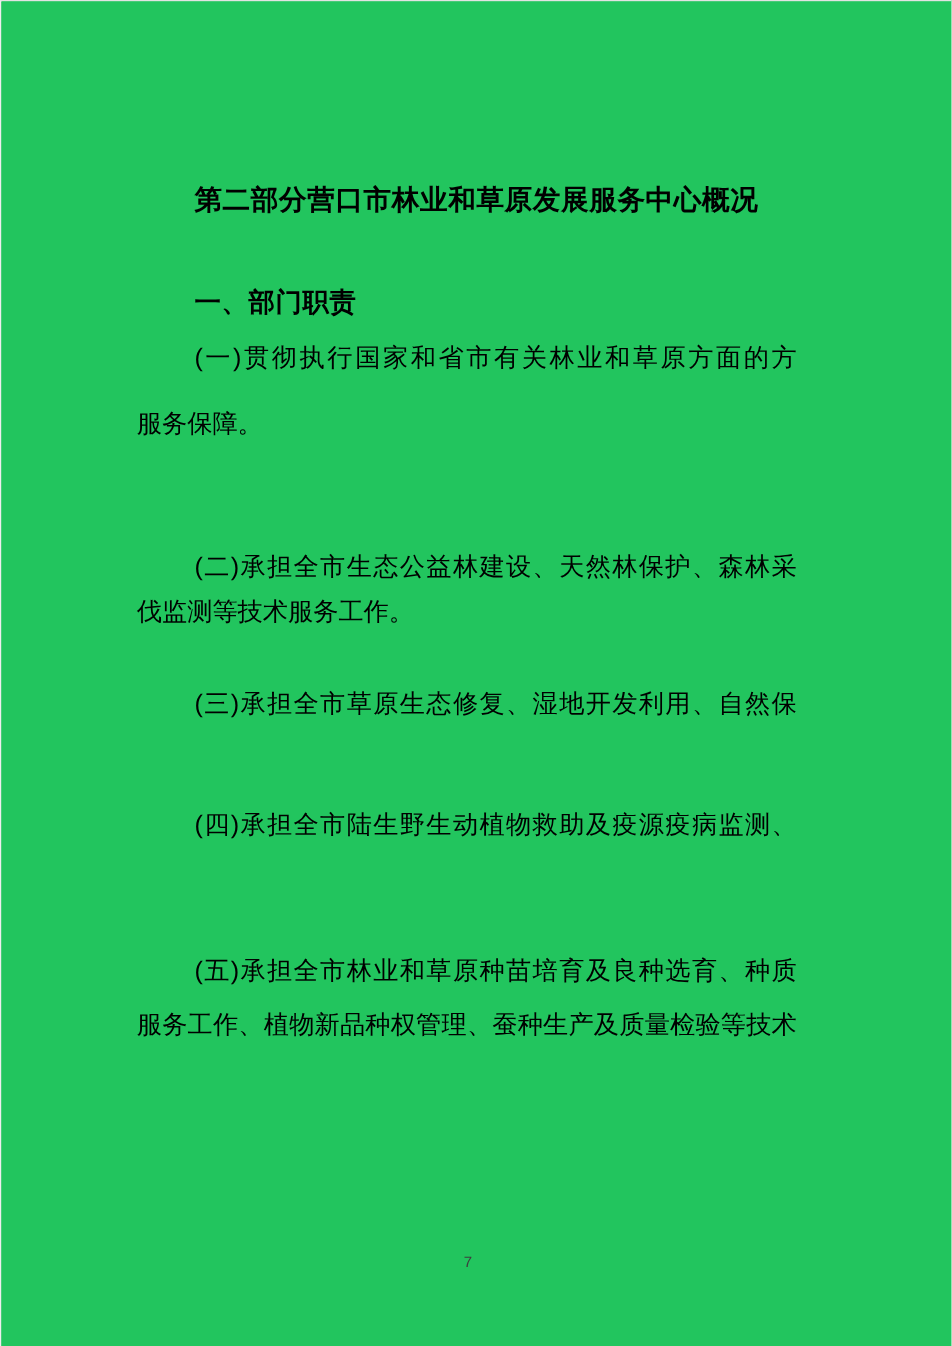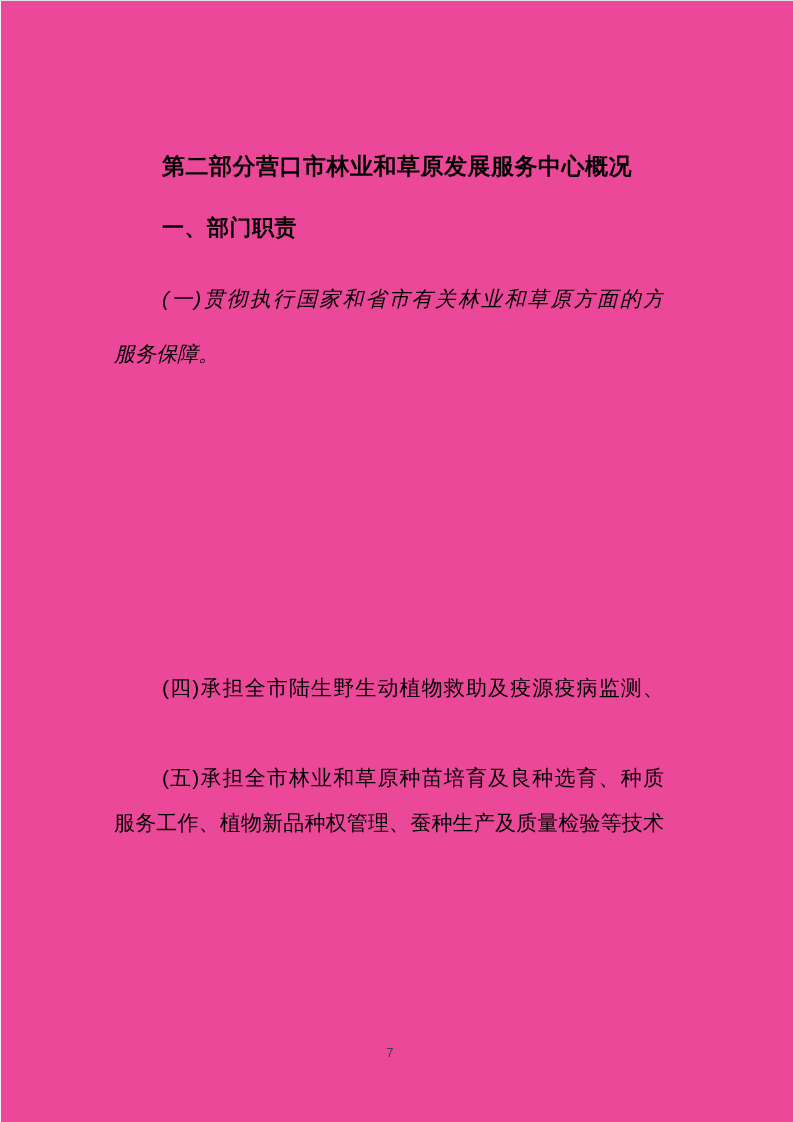--- a/index.html
+++ b/index.html
@@ -4,21 +4,21 @@
 <style>
   html, body {
     margin: 0;
     padding: 0;
     background: #ffffff;
   }
   .page {
     position: relative;
     width: 793px;
     height: 1122px;
-    background: #ec4899;
+    background: #22c55e;
     color: #000000;
     font-family: "Liberation Sans", "DejaVu Sans", sans-serif;
     box-sizing: border-box;
     border-top: 1px solid #e3e3e3;
     border-left: 1px solid #eeeeee;
     overflow: hidden;
   }
   .doc-title {
     position: absolute;
     top: 149px;
@@ -26,40 +26,40 @@
     width: 100%;
     margin: 0;
     text-align: center;
     font-size: 23px;
     font-weight: 700;
     line-height: 33px;
     letter-spacing: 0.5px;
   }
   .section-heading {
     position: absolute;
-    top: 212px;
+    top: 236px;
     left: 161px;
     margin: 0;
     font-size: 22px;
     font-weight: 700;
     line-height: 30px;
     letter-spacing: 0.5px;
   }
   .para {
     position: absolute;
     left: 113px;
     width: 550px;
     font-size: 21px;
     font-weight: 400;
   }
-  .p1 { top: 270px; font-style: italic; --lh: 55px; }
+  .p1 { top: 270px; --lh: 55px; }
   .p2 { top: 453px; --lh: 38px; }
   .p3 { top: 566px; --lh: 40px; }
   .p4 { top: 667px; --lh: 40px; }
-  .p5 { top: 754px; --lh: 45px; }
+  .p5 { top: 786px; --lh: 45px; }
   .line {
     line-height: var(--lh);
     max-height: var(--lh);
     overflow: hidden;
     text-align: justify;
     text-align-last: justify;
   }
   .line.first { padding-left: 48px; }
   .line.last {
     text-align: left;
@@ -85,22 +85,27 @@
 
   <h1 class="doc-title">第二部分营口市林业和草原发展服务中心概况</h1>
 
   <h2 class="section-heading">一、部门职责</h2>
 
   <div class="para p1">
     <div class="line first">(一)贯彻执行国家和省市有关林业和草原方面的方</div>
     <div class="line last">服务保障。</div>
   </div>
 
+  <div class="para p2">
+    <div class="line first">(二)承担全市生态公益林建设、天然林保护、森林采</div>
+    <div class="line last">伐监测等技术服务工作。</div>
+  </div>
 
   <div class="para p3">
+    <div class="line first">(三)承担全市草原生态修复、湿地开发利用、自然保</div>
   </div>
 
   <div class="para p4">
     <div class="line first">(四)承担全市陆生野生动植物救助及疫源疫病监测、</div>
   </div>
 
   <div class="para p5">
     <div class="line first">(五)承担全市林业和草原种苗培育及良种选育、种质</div>
     <div class="line">服务工作、植物新品种权管理、蚕种生产及质量检验等技术</div>
   </div>

